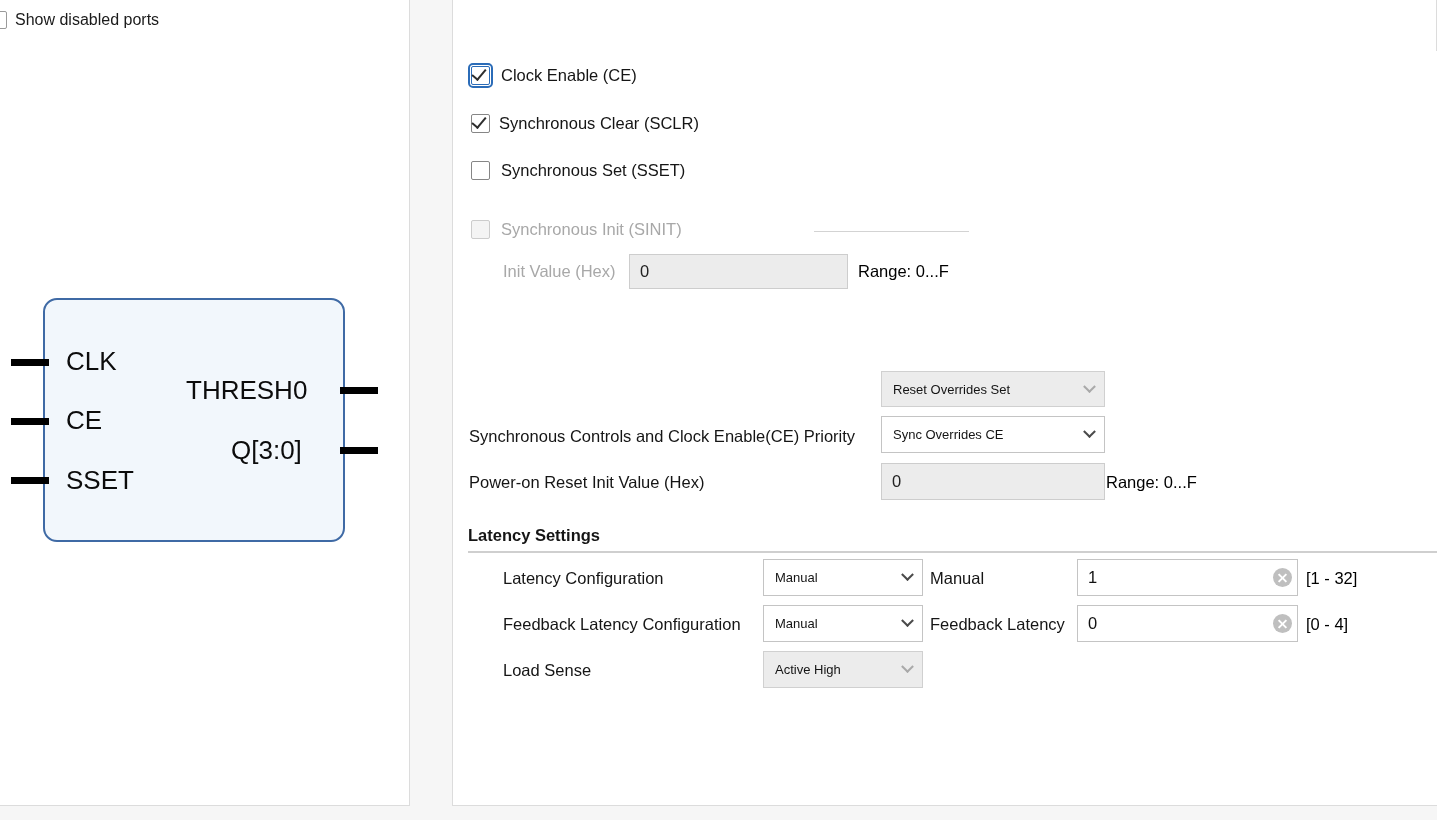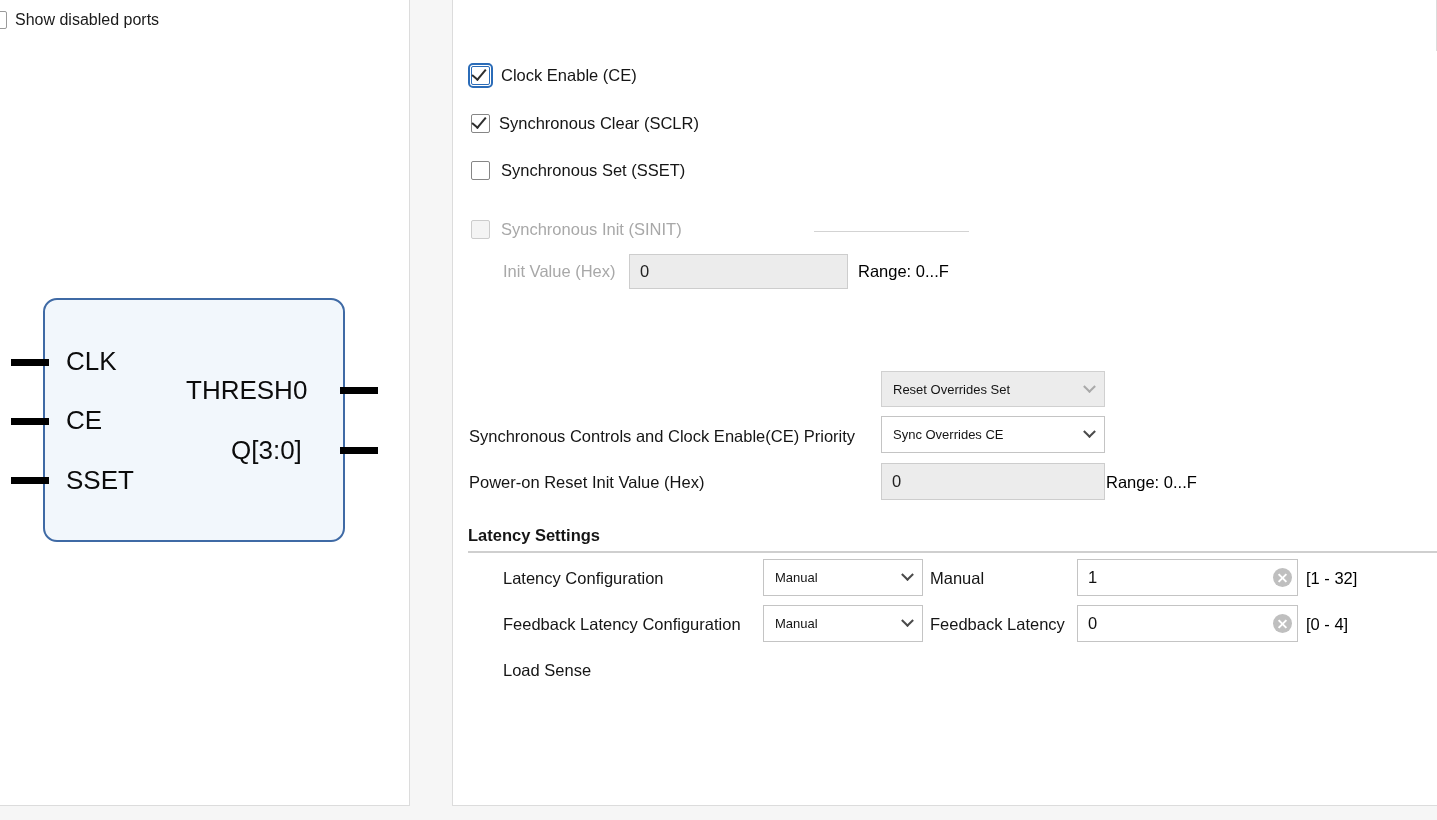--- a/index.html
+++ b/index.html
@@ -368,14 +368,20 @@
     <span class="chev">
         <i></i>
       </span>
   </div>
   <div class="lbl" style="left:477px; top:564px;">Feedback Latency</div>
   <input class="txt" style="left: 624px; top: 554px; width: 221px; height: 37px;" value="0">
   <span class="clear-btn" style="left:820px; top:563px;"></span>
   <div class="range-hint" style="left:853px; top:564px;">[0 - 4]</div>
 
   <div class="lbl" style="left:50px; top:610px;">Load Sense</div>
+  <div class="ddl disabled" style="left:310px; top:600px; width:160px; height:37px;">
+    <span class="ddl-val">Active High</span>
+    <span class="chev">
+        <i></i>
+      </span>
+  </div>
 
 </div>
 
 </body></html>

